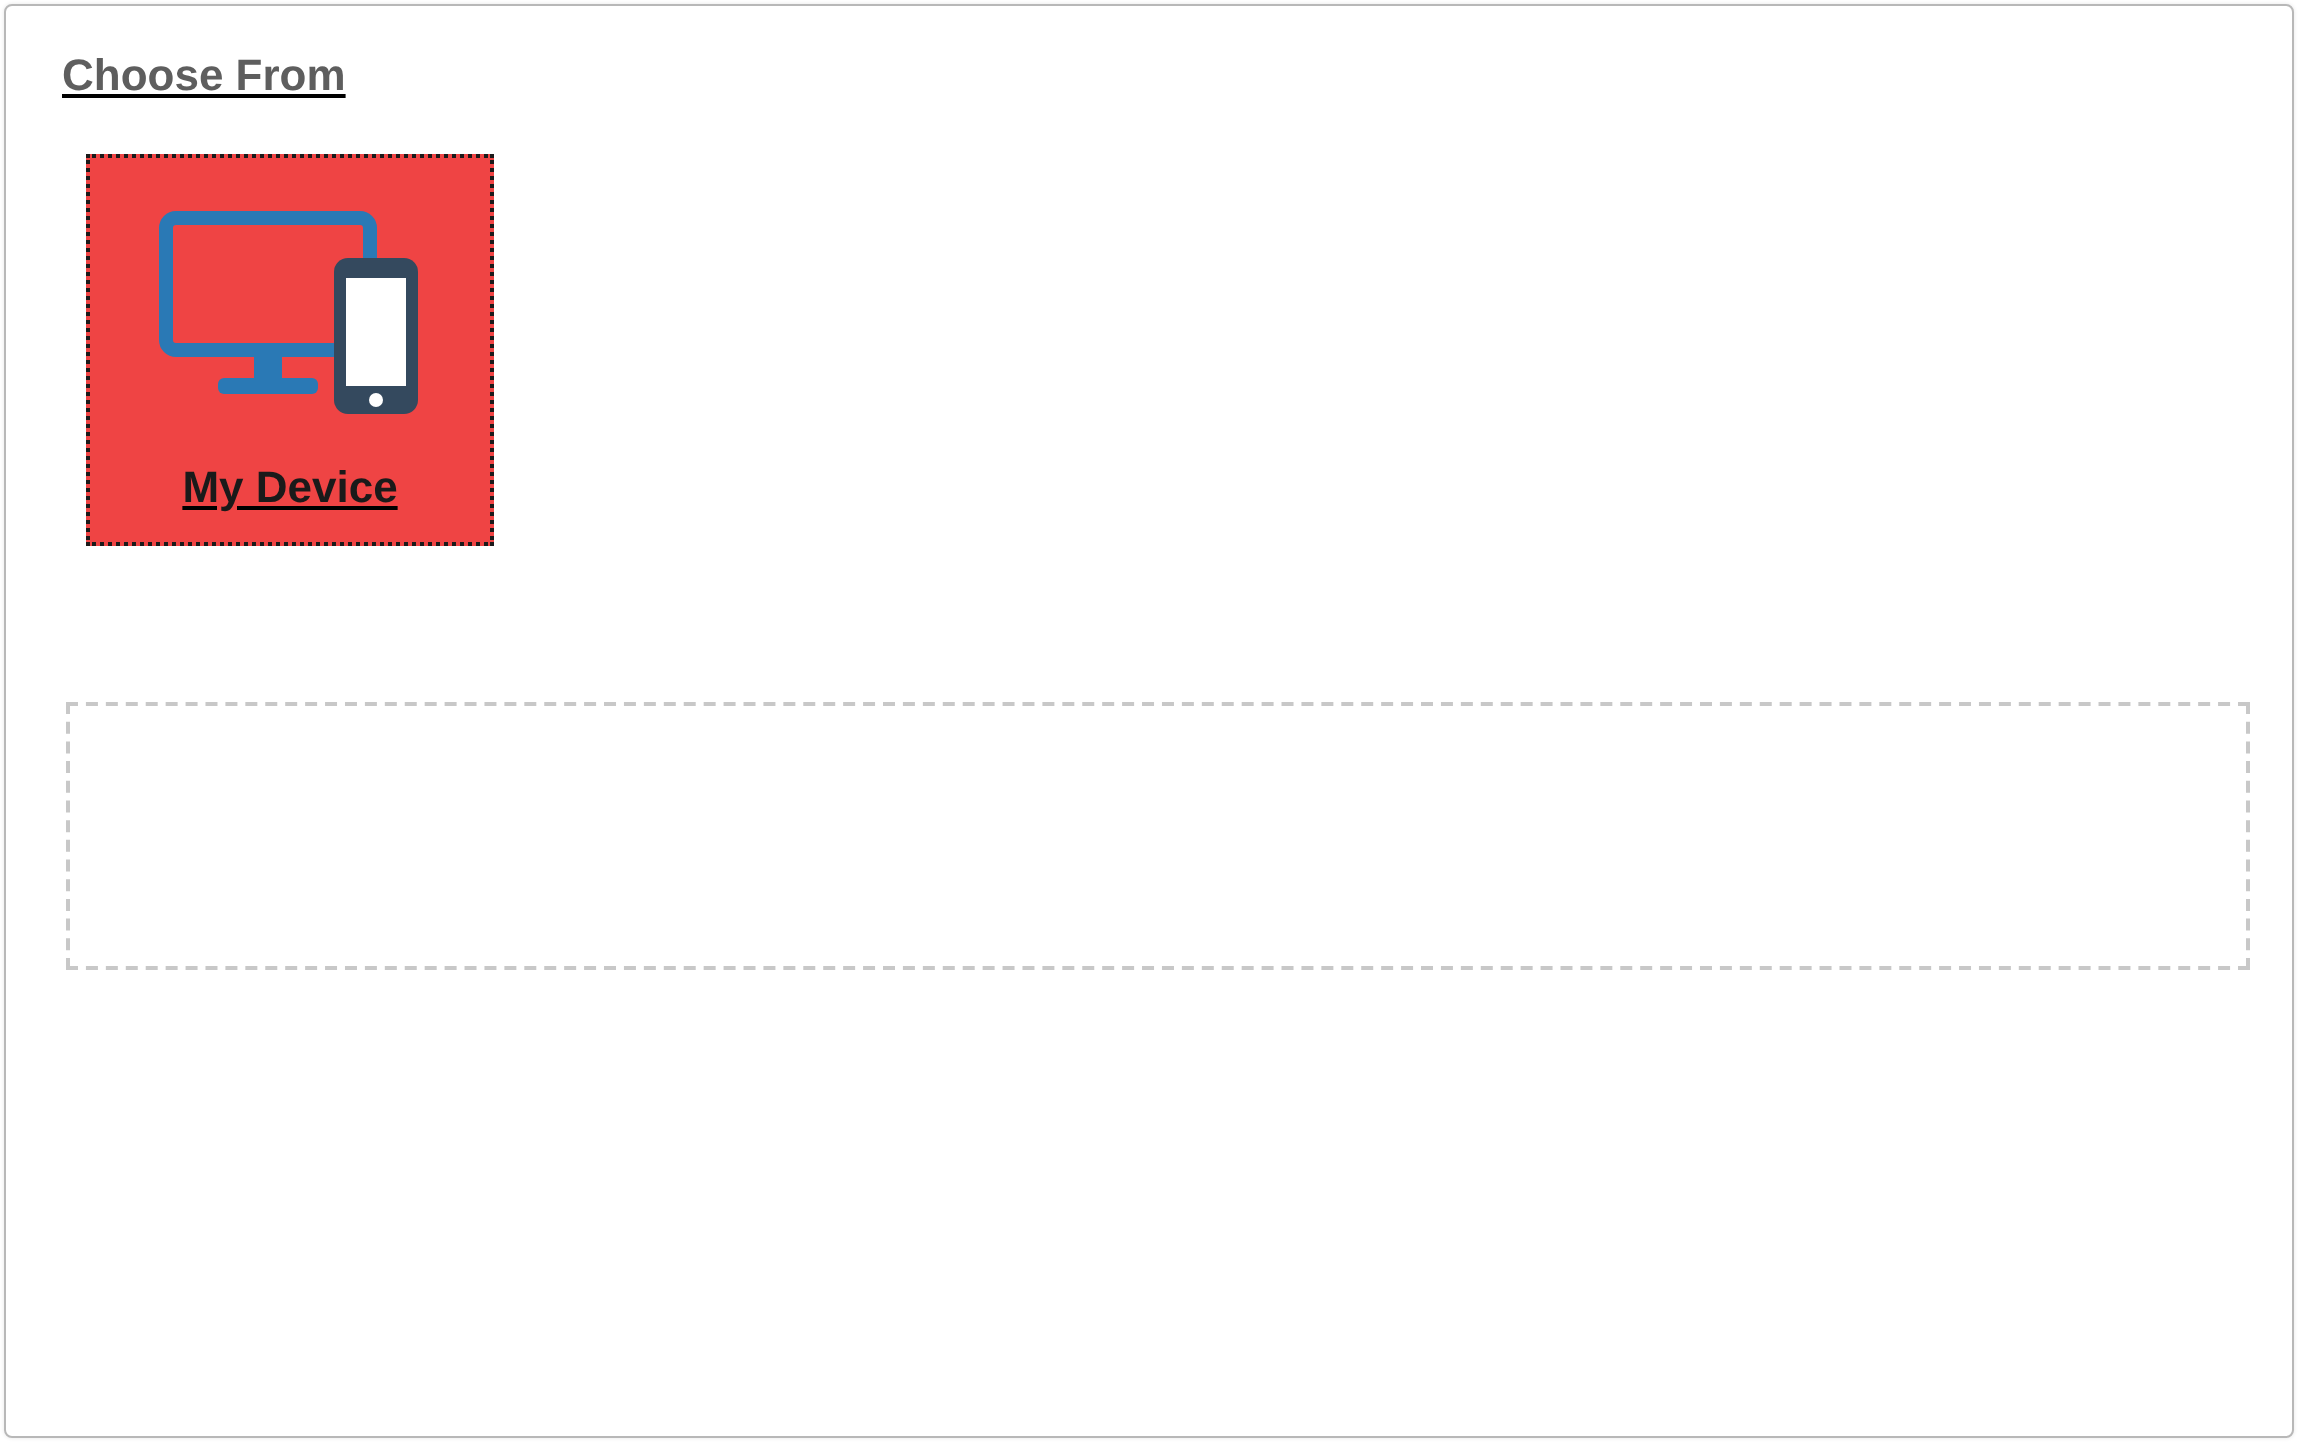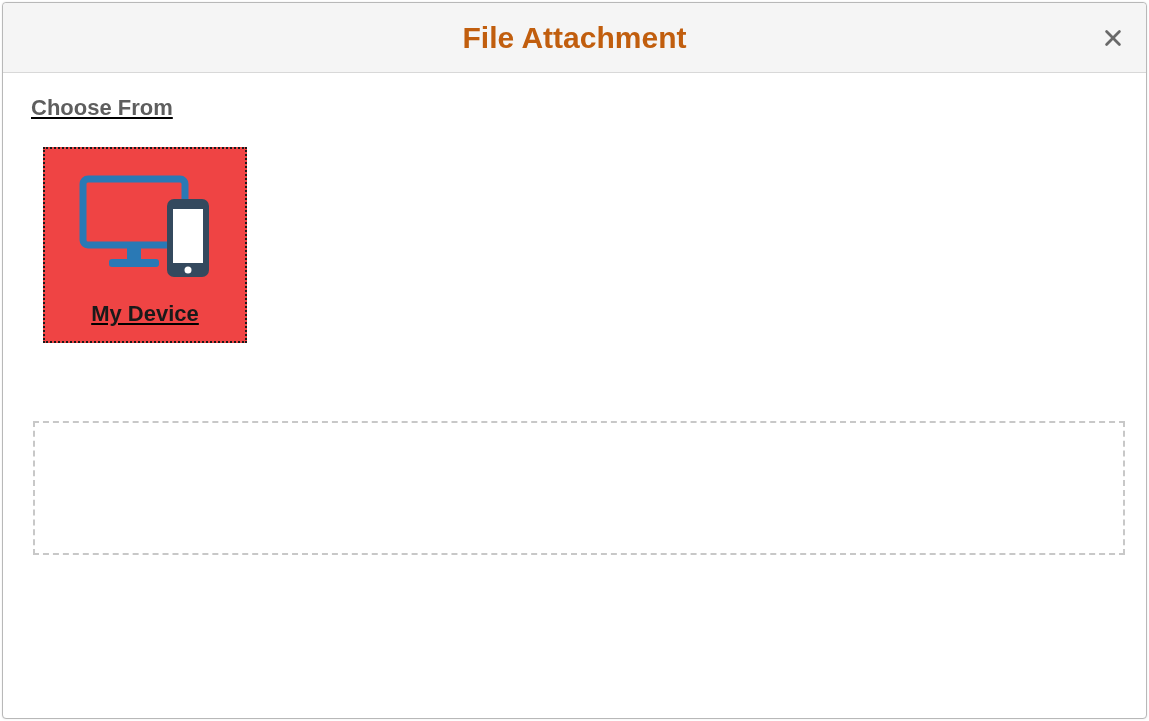--- a/index.html
+++ b/index.html
@@ -107,29 +107,20 @@
       height: 134px;
       width: 1092px;
       margin-left: 2px;
     }
   </style>
 </head>
 <body>
 
 <div class="dialog">
 
-  <div class="dialog-header">
-    <div class="dialog-title">File Attachment</div>
-    <button class="close-button">
-      <svg viewBox="0 0 24 24" fill="none" stroke="currentColor" stroke-width="3" stroke-linecap="round">
-        <line x1="5" y1="5" x2="19" y2="19"></line>
-        <line x1="19" y1="5" x2="5" y2="19"></line>
-      </svg>
-    </button>
-  </div>
 
   <div class="dialog-body">
 
     <div class="section-label">Choose From</div>
 
     <div class="source-options">
 
       <div class="source-option">
         <div class="source-option-icon">
           <svg width="140" height="110" viewBox="0 0 140 110">

